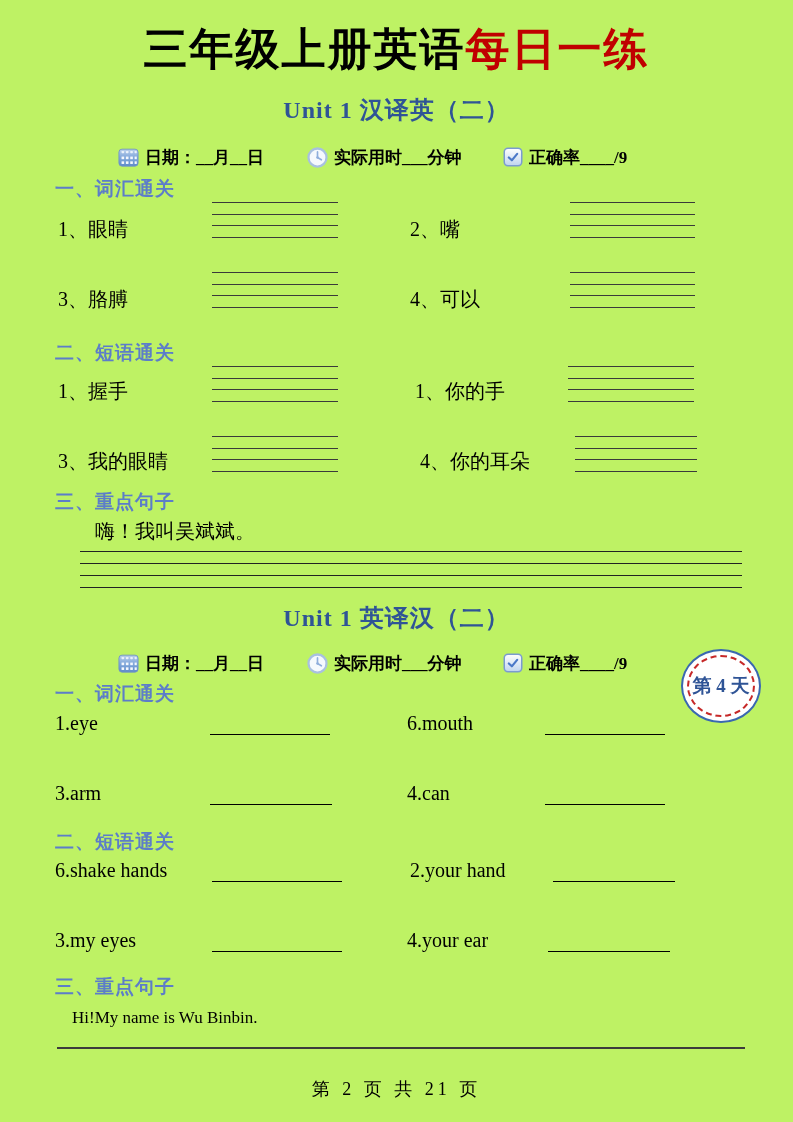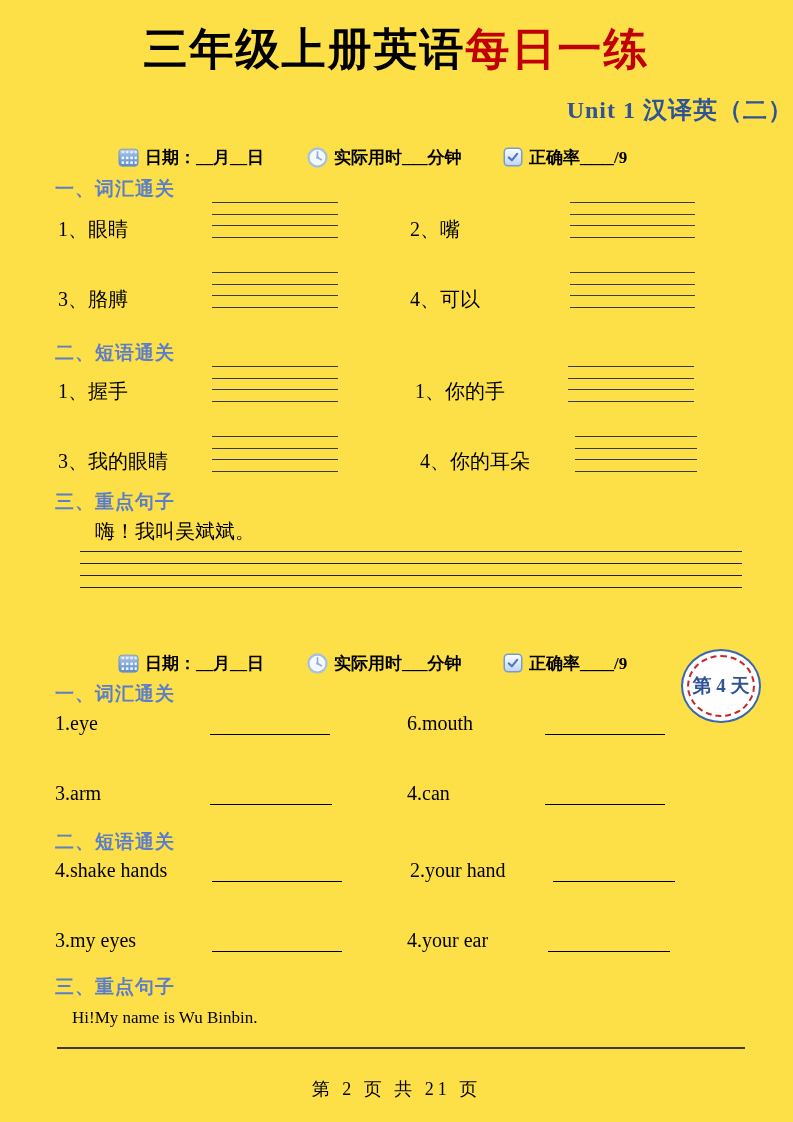--- a/index.html
+++ b/index.html
@@ -1,27 +1,27 @@
 <!DOCTYPE html>
 <html><head>
 <meta charset="utf-8">
 <style>
   html,body{margin:0;padding:0;background:#ffffff;}
   .page{
-    position:relative;width:793px;height:1122px;background:#fde047;
+    position:relative;width:793px;height:1122px;background:#bef264;
     font-family:"Liberation Serif", serif;color:#000;overflow:hidden;
   }
   .title{
     position:absolute;top:20px;left:0;width:100%;text-align:center;
     font-size:44px;font-weight:bold;letter-spacing:2px;
     font-family:"Liberation Serif", serif;
   }
   .title .red{color:#C00000;}
   .unit{
-    position:absolute;left:0;width:100%;text-align:right;
+    position:absolute;left:0;width:100%;text-align:center;
     font-size:24px;font-weight:bold;color:#2F5496;letter-spacing:1px;
   }
   .meta{position:absolute;left:118px;display:flex;align-items:center;height:26px;}
   .mgroup{display:flex;align-items:center;gap:6px;font-size:17px;font-weight:bold;}
   .mgroup.g1{width:189px;}
   .mgroup.g2{width:196px;}
   .mgroup svg{flex:0 0 auto;display:block;}
   .stamp{
     position:absolute;width:76px;height:70px;border:2.5px solid #3A68B0;border-radius:50%;
     display:flex;align-items:center;justify-content:center;background:#fff;
@@ -135,20 +135,21 @@
 
   <div class="qlabel" style="left:58px;top:448px">3、我的眼睛</div>
   <div class="lines4" style="left:212px;top:436px;width:126px"></div>
   <div class="qlabel" style="left:420px;top:448px">4、你的耳朵</div>
   <div class="lines4" style="left:575px;top:436px;width:122px"></div>
 
   <div class="sect" style="top:489px">三、重点句子</div>
   <div class="sentence" style="left:95px;top:518px">嗨！我叫吴斌斌。</div>
   <div class="wlines" style="top:551px"></div>
 
+  <div class="unit" style="top:602px">Unit 1 英译汉（二）</div>
 
   <div class="meta" style="top:650px">
     <div class="mgroup g1">
       <svg width="21" height="20" viewBox="0 0 24 23">
         <defs>
             <linearGradient id="calg2" x1="0" y1="0" x2="0" y2="1">
           <stop offset="0" stop-color="#BBD0EC"></stop>
               <stop offset="0.45" stop-color="#86ABDC"></stop>
               <stop offset="1" stop-color="#5D8BCB"></stop>
         </linearGradient>
@@ -204,21 +205,21 @@
   <div class="qlabel" style="left:407px;top:712px">6.mouth</div>
   <div class="blank" style="left:545px;top:734px;width:120px"></div>
 
   <div class="qlabel" style="left:55px;top:782px">3.arm</div>
   <div class="blank" style="left:210px;top:804px;width:122px"></div>
   <div class="qlabel" style="left:407px;top:782px">4.can</div>
   <div class="blank" style="left:545px;top:804px;width:120px"></div>
 
   <div class="sect" style="top:829px">二、短语通关</div>
 
-  <div class="qlabel" style="left:55px;top:859px">4.shake hands</div>
+  <div class="qlabel" style="left:55px;top:859px">6.shake hands</div>
   <div class="blank" style="left:212px;top:881px;width:130px"></div>
   <div class="qlabel" style="left:410px;top:859px">2.your hand</div>
   <div class="blank" style="left:553px;top:881px;width:122px"></div>
 
   <div class="qlabel" style="left:55px;top:929px">3.my eyes</div>
   <div class="blank" style="left:212px;top:951px;width:130px"></div>
   <div class="qlabel" style="left:407px;top:929px">4.your ear</div>
   <div class="blank" style="left:548px;top:951px;width:122px"></div>
 
   <div class="sect" style="top:974px">三、重点句子</div>

